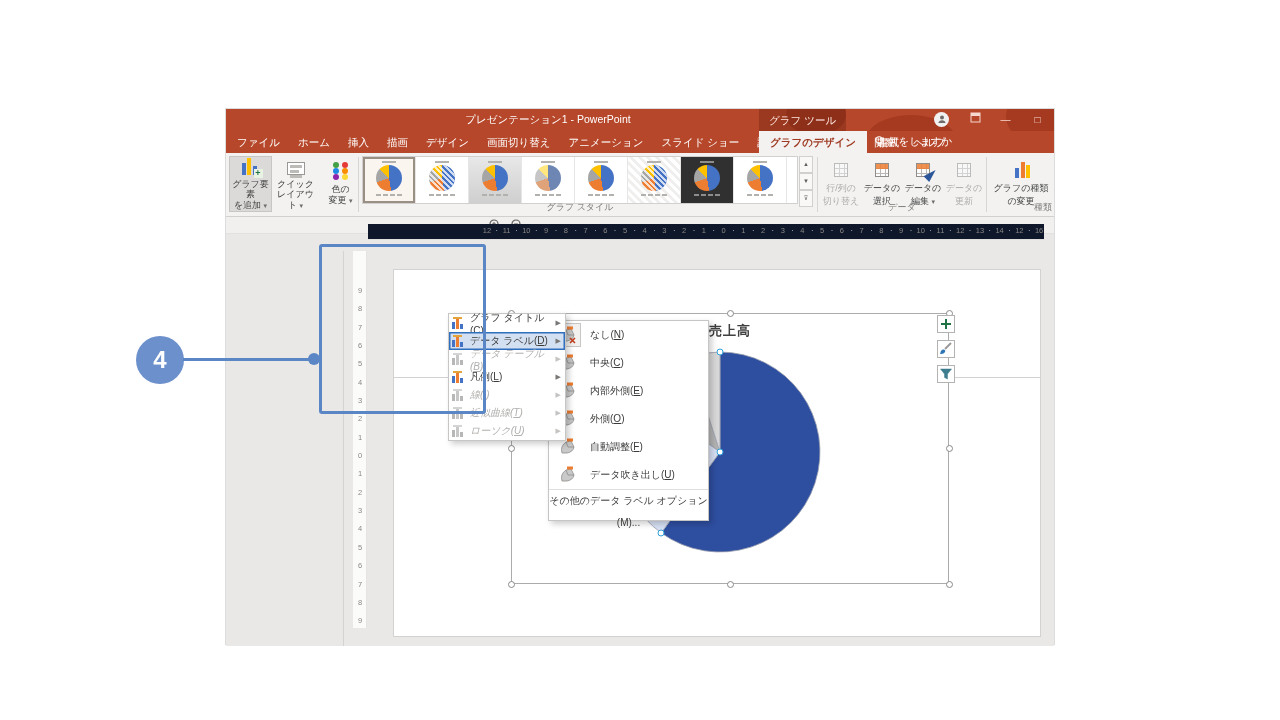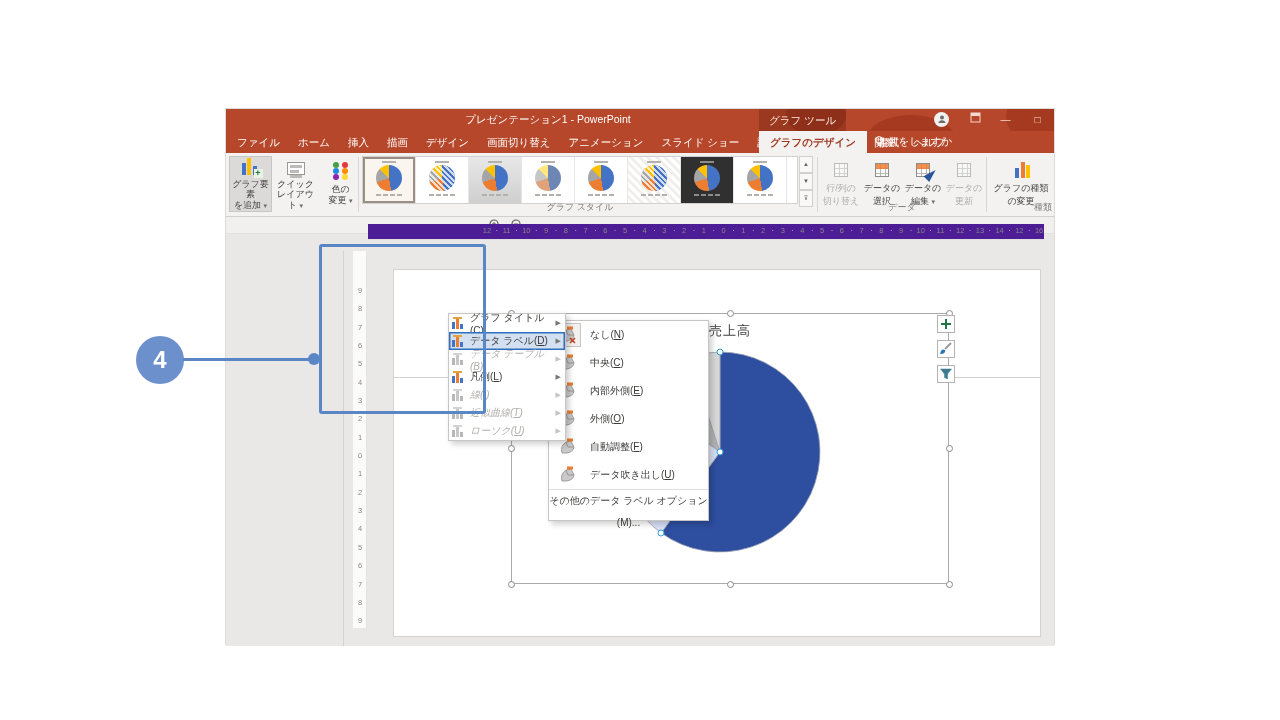--- a/index.html
+++ b/index.html
@@ -73,38 +73,38 @@
   #gal-scroll div { flex:1; border:1px solid #d2d0ce; background:#f9f8f7; font-size:6px; color:#605e5c; text-align:center; line-height:15px; }
 
   
   .grpbtn { position:absolute; top:3px; width:38px; height:56px; display:flex; flex-direction:column; align-items:center; padding-top:4px; font-size:9px; color:#444; text-align:center; }
   .grpbtn.disabled { color:#aeaca9; }
   .grpbtn .bicon { width:20px; height:20px; }
 
   
   #qat { position:absolute; left:0; top:108px; width:100%; height:17px; background:#f1f0ef; border-bottom:1px solid #e3e1df; }
   .qicon { position:absolute; top:1px; width:16px; height:15px; }
-  #hruler { position:absolute; left:142px; top:115px; width:676px; height:16px; background:#4c1d95; border-bottom:1px solid #e1dfdd; }
+  #hruler { position:absolute; left:142px; top:115px; width:676px; height:16px; background:#0f172a; border-bottom:1px solid #e1dfdd; }
   #hnums { position:absolute; left:114px; right:0; top:2px; display:flex; }
   #hnums span { flex:1; text-align:center; font-size:7.5px; color:#8a8886; }
   #hnums span.dot { color:#c3c1bf; }
   #vruler { position:absolute; left:127px; top:142px; width:14px; height:377px; background:#fbfbfa; border-right:1px solid #e6e4e2; }
   #vnums { position:absolute; top:31px; left:0; width:14px; display:flex; flex-direction:column; }
   #vnums span { height:18.35px; text-align:center; font-size:7.5px; color:#8a8886; line-height:18.35px; }
 
   
   #canvas { position:absolute; left:0; top:142px; width:100%; height:395px; background:#e9e8e7; }
   #pane-divider { position:absolute; left:117px; top:0; bottom:0; width:1px; background:#d5d3d1; }
   #slide { position:absolute; left:167px; top:126px; width:648px; height:260px; background:#ffffff; border:1px solid #d4d2d0; }
   #slide2 { position:absolute; left:167px; top:18px; width:648px; height:110px; background:#ffffff; border:1px solid #d4d2d0; border-bottom:none; }
 
   
   #chart-frame { position:absolute; left:285px; top:204px; width:438px; height:271px; border:1px solid #ababab; background:#fff; }
   .handle { position:absolute; width:7px; height:7px; border-radius:50%; background:#fff; border:1px solid #8a8a8a; }
-  #chart-title { position:absolute; left:0; right:0; top:8px; text-align:center; font-size:13px; font-weight:normal; color:#404040; letter-spacing:1px; }
+  #chart-title { position:absolute; left:0; right:0; top:8px; text-align:center; font-size:13px; font-weight:bold; color:#404040; letter-spacing:1px; }
   #pie-wrap { position:absolute; left:106px; top:36px; width:204px; height:204px; }
   .seldot { position:absolute; width:7px; height:7px; border-radius:50%; background:#fff; border:1.5px solid #2da0d8; transform:translate(-50%,-50%); }
   #legend { position:absolute; left:0; right:0; top:248px; display:flex; justify-content:center; gap:13px; }
   .leg-item { display:flex; align-items:center; gap:3px; font-size:8.5px; color:#595959; white-space:nowrap; }
   .leg-item i { width:7px; height:7px; display:block; }
   .chart-sidebtn { position:absolute; width:18px; height:18px; background:#fff; border:1px solid #b5b3b1; left:711px; }
 
   
   #menu { position:absolute; left:222px; top:204px; width:118px; height:128px; background:#ffffff; border:1px solid #c8c6c4; box-shadow:3px 3px 6px rgba(0,0,0,.2); z-index:40; }
   .mitem { position:relative; height:18px; display:flex; align-items:center; gap:5px; padding:0 4px 0 3px; font-size:10px; color:#3b3a39; }

